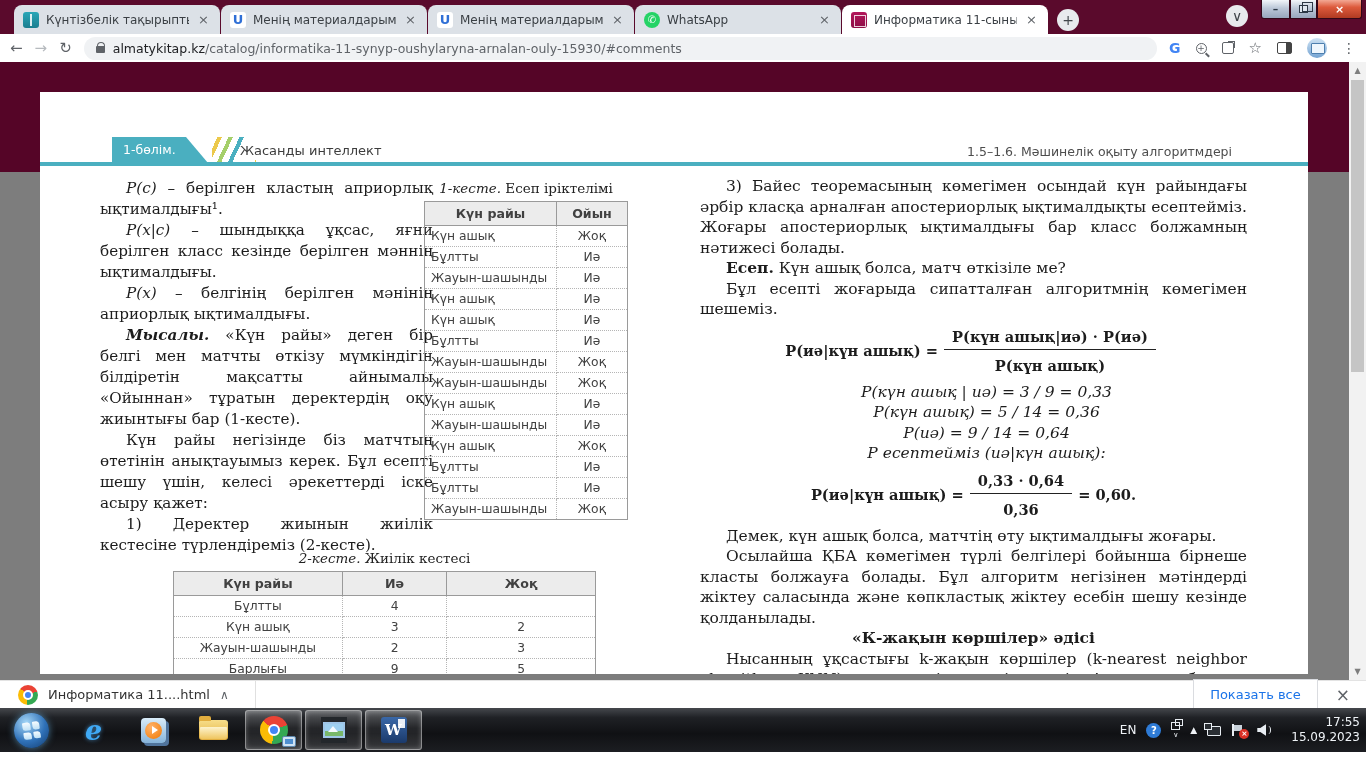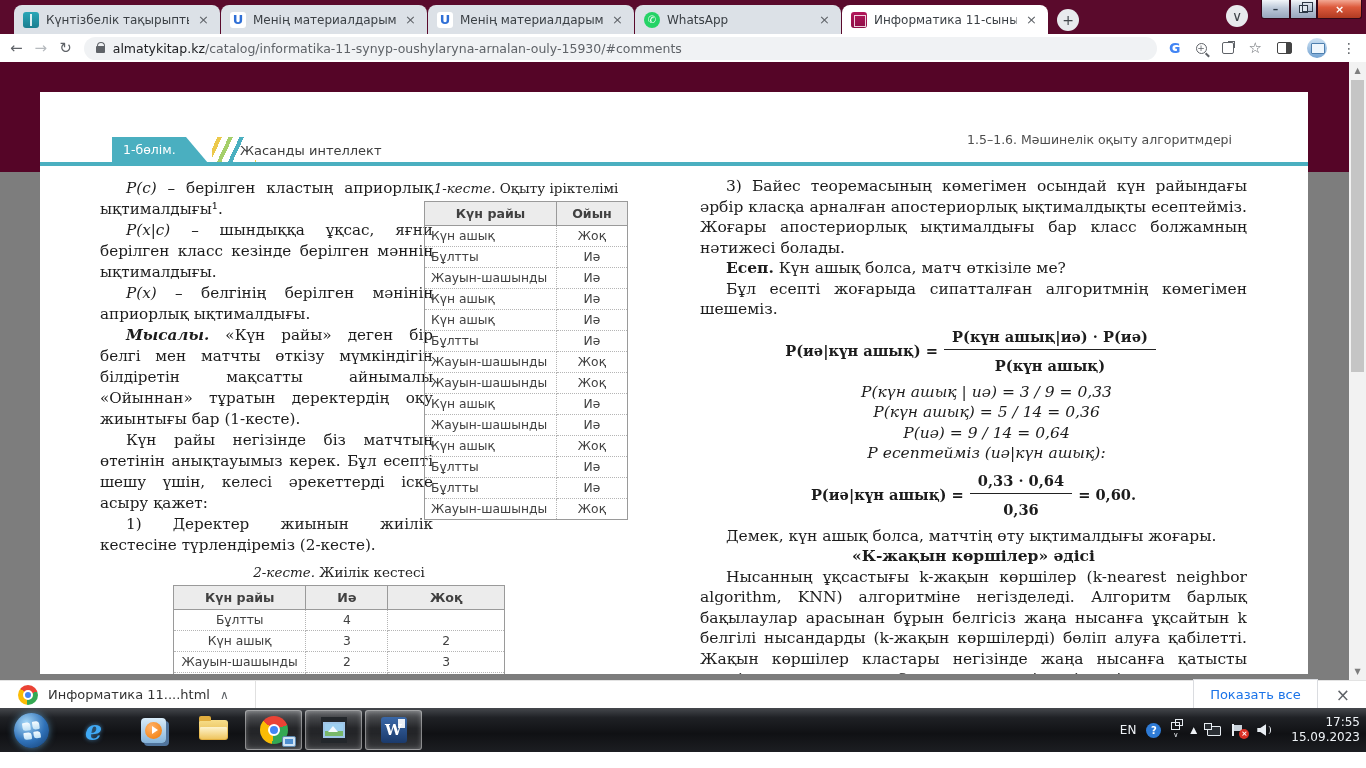--- a/index.html
+++ b/index.html
@@ -73,32 +73,32 @@
 
   
   .section-tab { position:absolute; left:72px; top:45px; height:26px; width:96px; background:#4aafc0;
                  color:#fff; font-size:12.5px; line-height:26px; padding-left:11px;
                  clip-path:polygon(0 0,74px 0,96px 100%,0 100%); }
   .stripes { position:absolute; left:172px; top:45px; width:44px; height:26px;
              background:repeating-linear-gradient(115deg, transparent 0 5px, #ecc94b 5px 9px,
                transparent 9px 15px, #a5cf6a 15px 19px, transparent 19px 25px, #4aafc0 25px 29px, transparent 29px 44px); }
   .hline { position:absolute; left:0; top:70px; width:100%; height:4px; background:#4aafc0; }
   .chapter { position:absolute; left:200px; top:51px; font-size:13px; color:#3d3d3d; }
-  .hdr-right { position:absolute; right:76px; top:40px; font-size:12.5px; color:#4d4d4d; }
+  .hdr-right { position:absolute; right:76px; top:52px; font-size:12.5px; color:#4d4d4d; }
 
   
   .left-col { position:absolute; left:60px; top:86px; width:333px;
               font:15.2px/21px "DejaVu Serif",serif; color:#1c1c1c; text-align:justify; }
   .left-col p, .right-col p { margin:0; text-indent:26px; }
   .ld-i { font-style:italic; }
   .ld-b { font-weight:bold; }
   .ld-bi { font-weight:bold; font-style:italic; }
 
   .t1 { position:absolute; left:384px; top:88px; width:204px; }
-  .t2 { position:absolute; left:133px; top:472px; width:332px; }
+  .t2 { position:absolute; left:133px; top:458px; width:423px; }
   .tcap { text-align:center; font:13.5px "DejaVu Serif",serif; color:#222; margin-bottom:5px; }
   .tcap em { font-style:italic; }
   table.t { width:100%; border-collapse:collapse; font-size:12.3px; color:#414141; border:1px solid #9a9a9a; font-family:"DejaVu Sans",sans-serif; }
   table.t th { background:#ececec; font-weight:bold; font-size:12.6px; border:1px solid #9a9a9a; padding:4px 6px; }
   table.t td { border:1px dotted #b5b5b5; padding:3px 6px; line-height:14px; }
   .t1 td:first-child { width:65%; text-align:left; }
   .t1 td:last-child { text-align:center; }
   .t2 td { text-align:center; }
   .t2 td:first-child { width:40%; }
 
@@ -256,21 +256,21 @@
         <p class="bp"><span class="ld-i">P(c)</span> – берілген кластың априорлық ықтималдығы¹.</p>
         <p class="bp"><span class="ld-i">P(x|c)</span> – шындыққа ұқсас, яғни берілген класс кезінде берілген мәннің ықтималдығы.</p>
         <p class="bp"><span class="ld-i">P(x)</span> – белгінің берілген мәнінің априорлық ықтималдығы.</p>
         <p class="bp"><span class="ld-bi">Мысалы.</span> «Күн райы» деген бір белгі мен матчты өткізу мүмкіндігін білдіретін мақсатты айнымалы «Ойыннан» тұратын деректердің оқу жиынтығы бар (1-кесте).</p>
         <p class="bp">Күн райы негізінде біз матчтың өтетінін анықтауымыз керек. Бұл есепті шешу үшін, келесі әрекеттерді іске асыру қажет:</p>
         <p class="bp">1) Деректер жиынын жиілік кестесіне түрлендіреміз (2-кесте).</p>
       </div>
 
     <div class="t1">
       <div class="tcap">
-        <em>1-кесте.</em><span> Оқыту іріктелімі</span>
+        <em>1-кесте.</em><span> Есеп іріктелімі</span>
       </div>
       <table class="t">
         <thead>
             <tr id="t1-head">
               <th>Күн райы</th>
               <th>Ойын</th>
             </tr>
           </thead>
         <tbody id="t1-body">
             <tr>
@@ -376,20 +376,21 @@
         <p class="bp">Бұл есепті жоғарыда сипатталған алгоритмнің көмегімен шешеміз.</p>
         <div class="formula"><span>P(иә|күн ашық) =</span><span class="frac"><span class="num">P(күн ашық|иә) · P(иә)</span><span class="den">P(күн ашық)</span></span></div>
         <div class="ilines">
           <div>P(күн ашық | иә) = 3 / 9 = 0,33</div>
           <div>P(күн ашық) = 5 / 14 = 0,36</div>
           <div>P(иә) = 9 / 14 = 0,64</div>
           <div>P есептейміз (иә|күн ашық):</div>
         </div>
         <div class="formula"><span>P(иә|күн ашық) =</span><span class="frac"><span class="num">0,33 · 0,64</span><span class="den">0,36</span></span><span>= 0,60.</span></div>
         <p class="bp">Демек, күн ашық болса, матчтің өту ықтималдығы жоғары.</p>
+        <p class="bp">Осылайша ҚБА көмегімен түрлі белгілері бойынша бірнеше класты болжауға болады. Бұл алгоритм негізінен мәтіндерді жіктеу саласында және көпкластық жіктеу есебін шешу кезінде қолданылады.</p>
         <p class="kheading">«К-жақын көршілер» әдісі</p>
         <p class="bp">Нысанның ұқсастығы k-жақын көршілер (k-nearest neighbor algorithm, KNN) алгоритміне негізделеді. Алгоритм барлық бақылаулар арасынан бұрын белгісіз жаңа нысанға ұқсайтын k белгілі нысандарды (k-жақын көршілерді) бөліп алуға қабілетті. Жақын көршілер кластары негізінде жаңа нысанға қатысты шешім шығарылады. Осы алгоритмнің міндеті – жуық деп саналатын жазбалар санын – k коэф-</p>
       </div>
   </div>
 
   <div class="scrollbar">
     <span class="sb-arrow">▲</span>
     <span class="sb-arrow">▼</span>
     <div class="sb-thumb"></div>
   </div>

